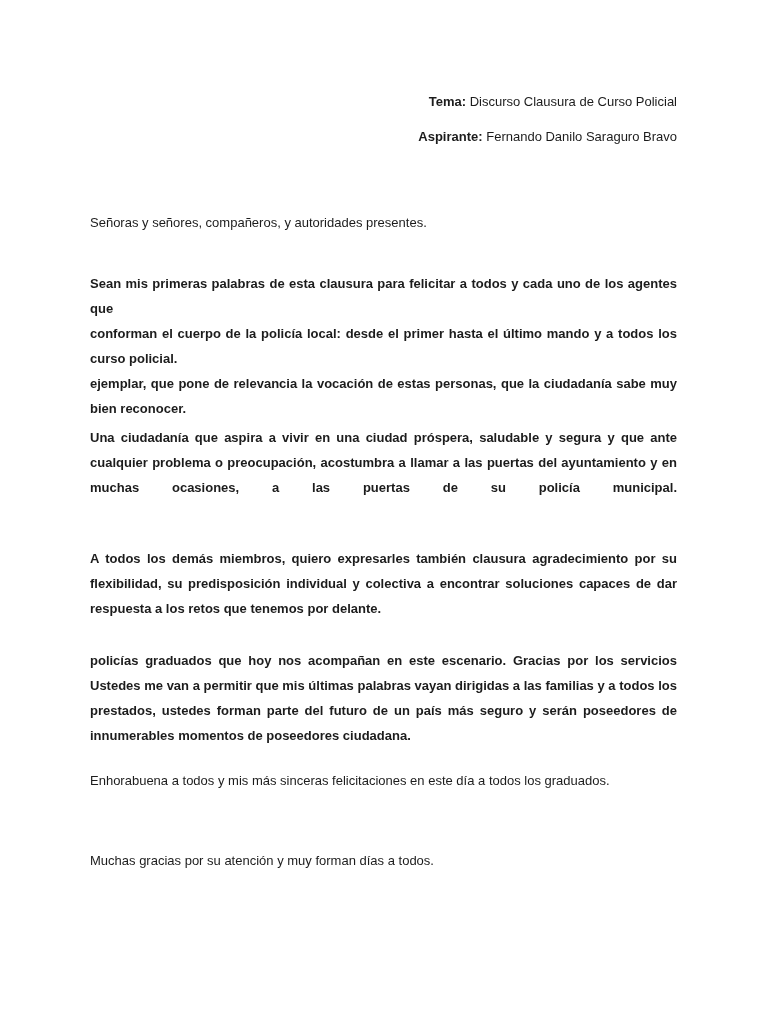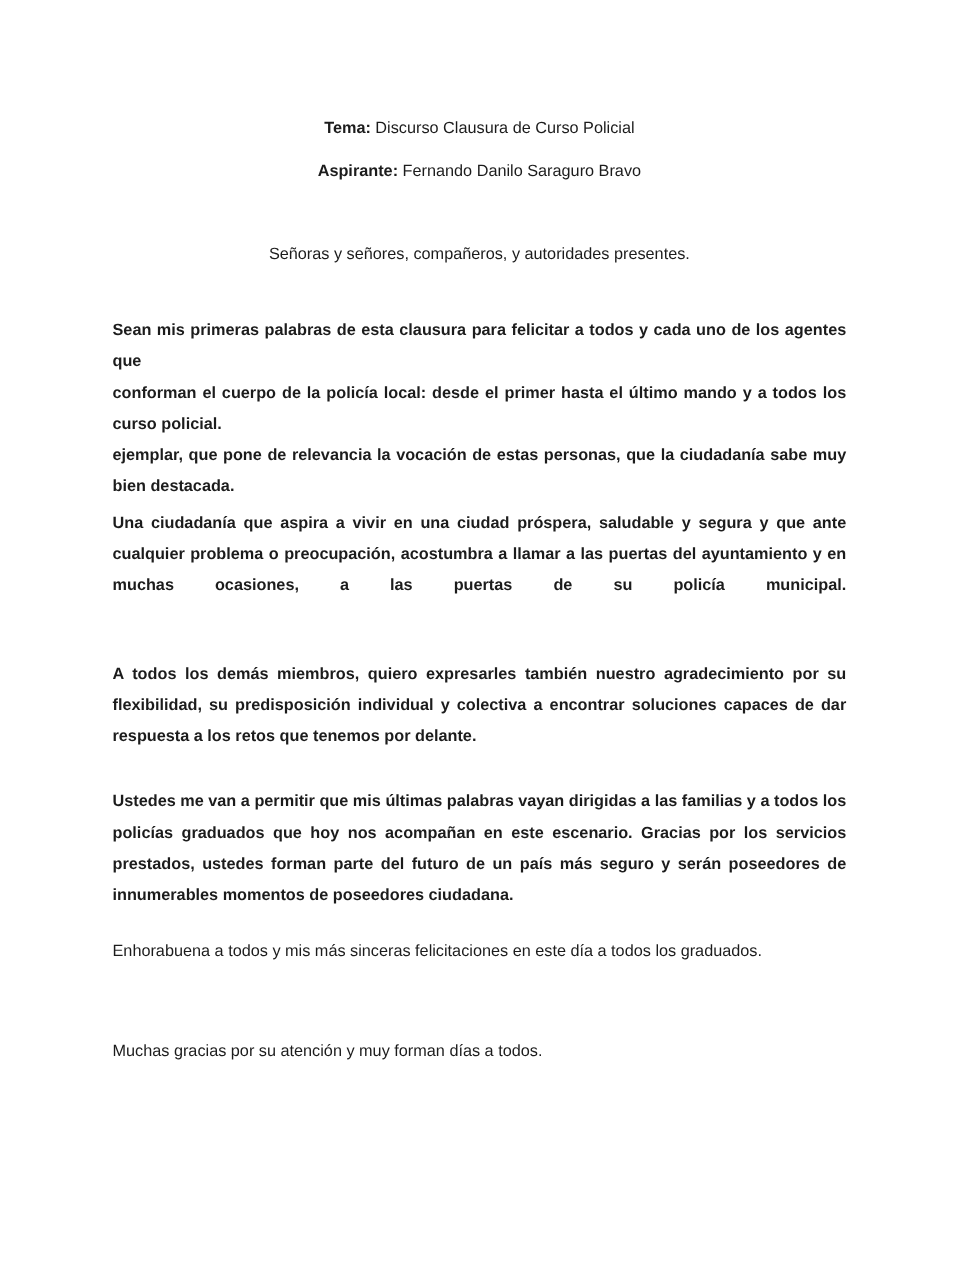--- a/index.html
+++ b/index.html
@@ -17,36 +17,36 @@
   }
   .page {
     position: absolute;
     left: 90px;
     top: 0;
     width: 587px;
     padding-top: 89px;
     font-size: 13px;
     line-height: 25px;
   }
-  .meta-line { text-align: center; }
+  .meta-line { text-align: right; }
   .meta-label { font-weight: 700; }
   .para { margin: 0; }
   
   .line {
     text-align: justify;
     text-align-last: justify;
     font-weight: bold;
   }
   .line.last {
     text-align-last: left;
   }
   .single { text-align: left; }
   
   .mt-10 { margin-top: 10px; }
-  .mt-41 { margin-top: 41px; text-align: center; }
+  .mt-41 { margin-top: 61px; }
   .mt-36 { margin-top: 36px; }
   .mt-0  { margin-top: 0; }
   .mt-4  { margin-top: 4px; }
   .mt-46 { margin-top: 46px; }
   .mt-27 { margin-top: 27px; }
   .mt-33 { margin-top: 20px; }
   .mt-55 { margin-top: 55px; }
 </style>
 </head>
 <body>
@@ -66,38 +66,38 @@
   <p class="para single mt-41">Señoras y señores, compañeros, y autoridades presentes.</p>
 
   <div class="para mt-36">
     <div class="line">Sean mis primeras palabras de esta clausura para felicitar a todos y cada uno de los agentes que</div>
     <div class="line">conforman el cuerpo de la policía local: desde el primer hasta el último mando y a todos los</div>
     <div class="line last">curso policial.</div>
   </div>
 
   <div class="para mt-0">
     <div class="line">ejemplar, que pone de relevancia la vocación de estas personas, que la ciudadanía sabe muy</div>
-    <div class="line last">bien destacada.</div>
+    <div class="line last">bien reconocer.</div>
   </div>
 
   <div class="para mt-4">
     <div class="line">Una ciudadanía que aspira a vivir en una ciudad próspera, saludable y segura y que ante</div>
     <div class="line">cualquier problema o preocupación, acostumbra a llamar a las puertas del ayuntamiento y en</div>
     <div class="line">muchas ocasiones, a las puertas de su policía municipal.</div>
   </div>
 
   <div class="para mt-46">
-    <div class="line">A todos los demás miembros, quiero expresarles también nuestro agradecimiento por su</div>
+    <div class="line">A todos los demás miembros, quiero expresarles también clausura agradecimiento por su</div>
     <div class="line">flexibilidad, su predisposición individual y colectiva a encontrar soluciones capaces de dar</div>
     <div class="line last">respuesta a los retos que tenemos por delante.</div>
   </div>
 
   <div class="para mt-27">
+    <div class="line">policías graduados que hoy nos acompañan en este escenario. Gracias por los servicios</div>
     <div class="line">Ustedes me van a permitir que mis últimas palabras vayan dirigidas a las familias y a todos los</div>
-    <div class="line">policías graduados que hoy nos acompañan en este escenario. Gracias por los servicios</div>
     <div class="line">prestados, ustedes forman parte del futuro de un país más seguro y serán poseedores de</div>
     <div class="line last">innumerables momentos de  poseedores ciudadana.</div>
   </div>
 
   <p class="para single mt-33">Enhorabuena a todos y mis más sinceras felicitaciones en este día a todos los graduados.</p>
 
   <p class="para single mt-55">Muchas gracias por su atención y muy forman días a todos.</p>
 
 </div>
 

